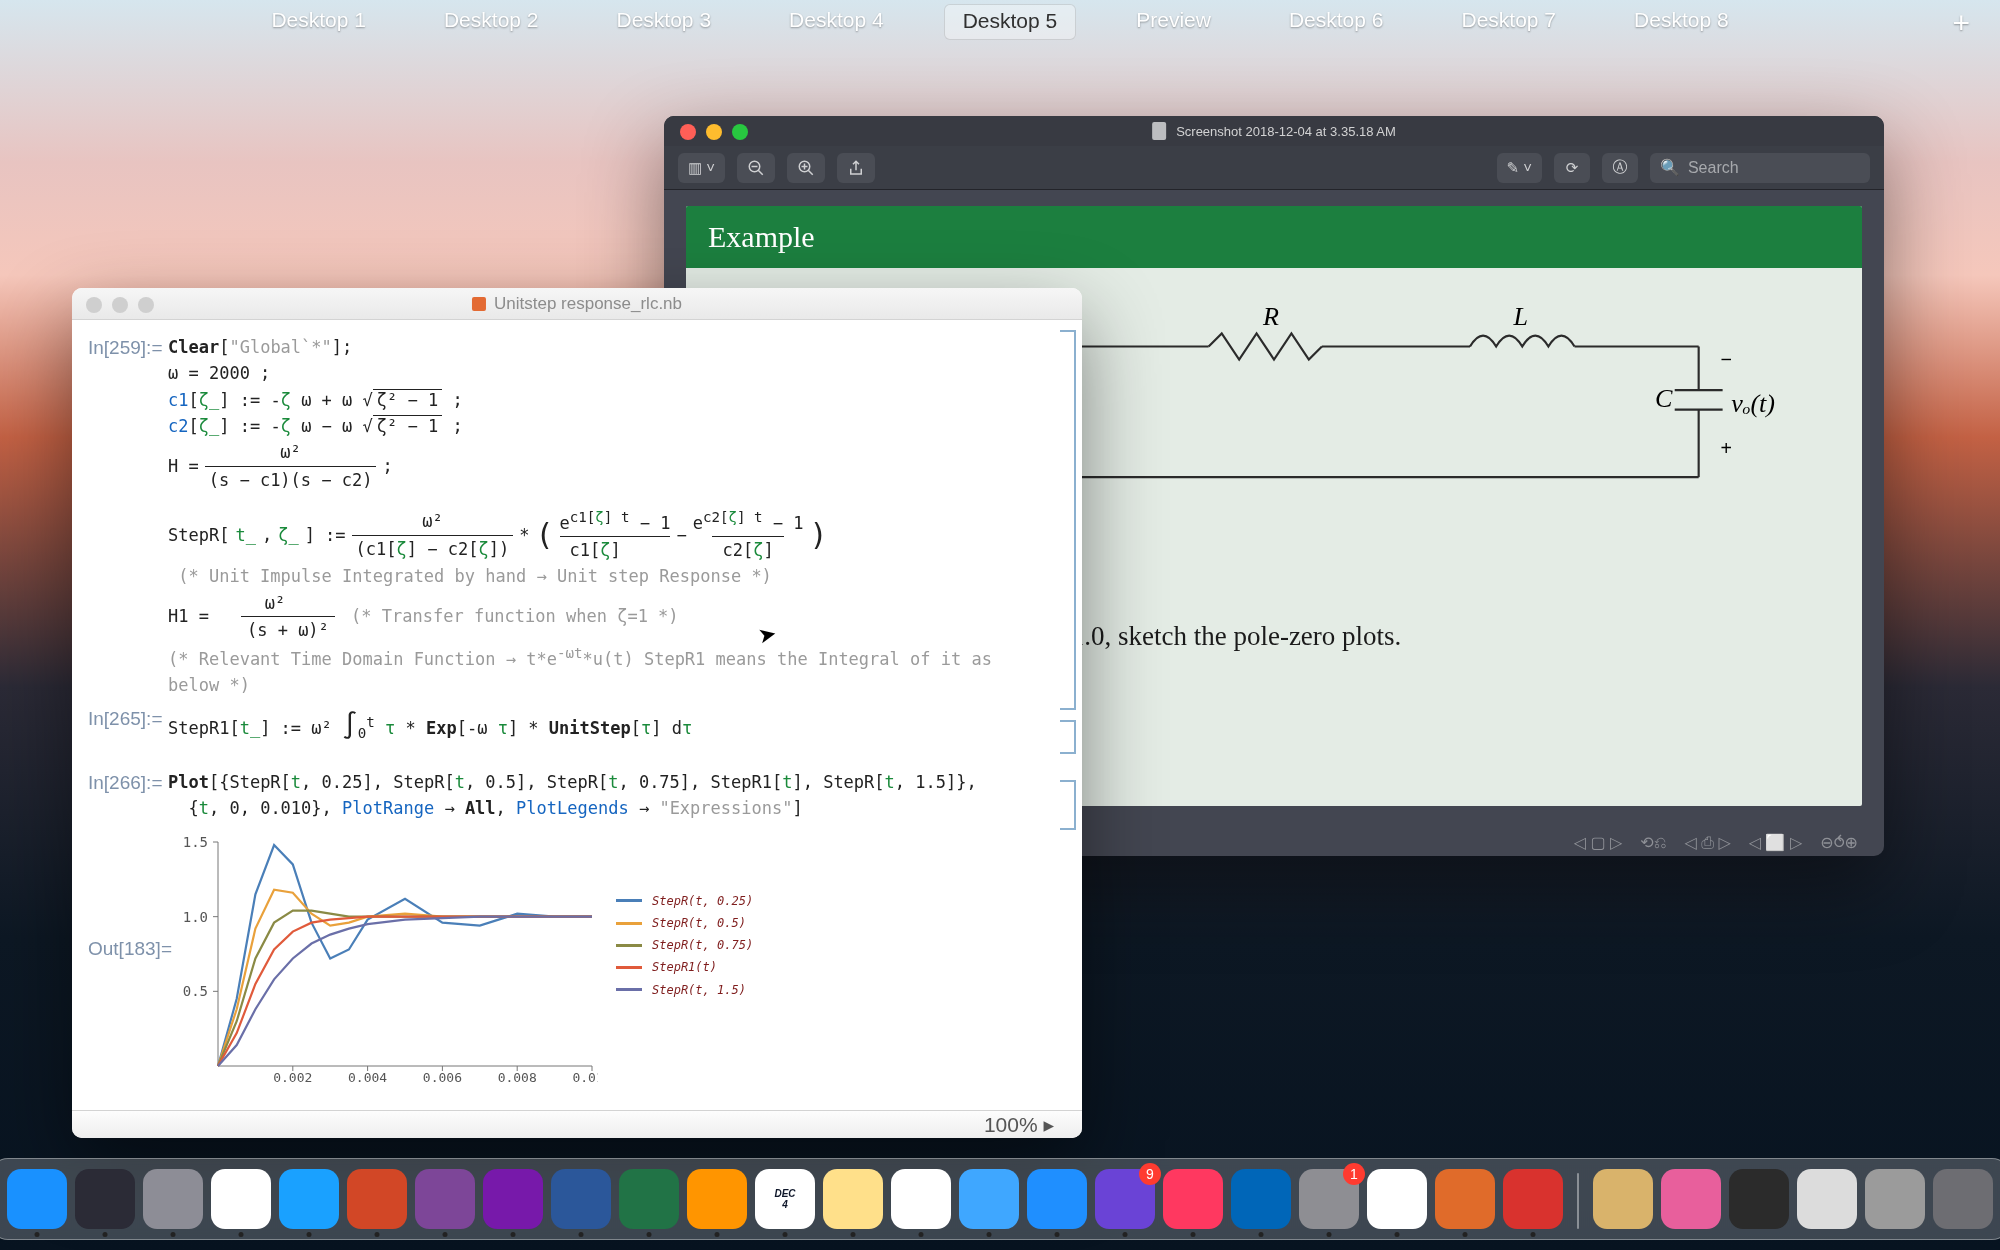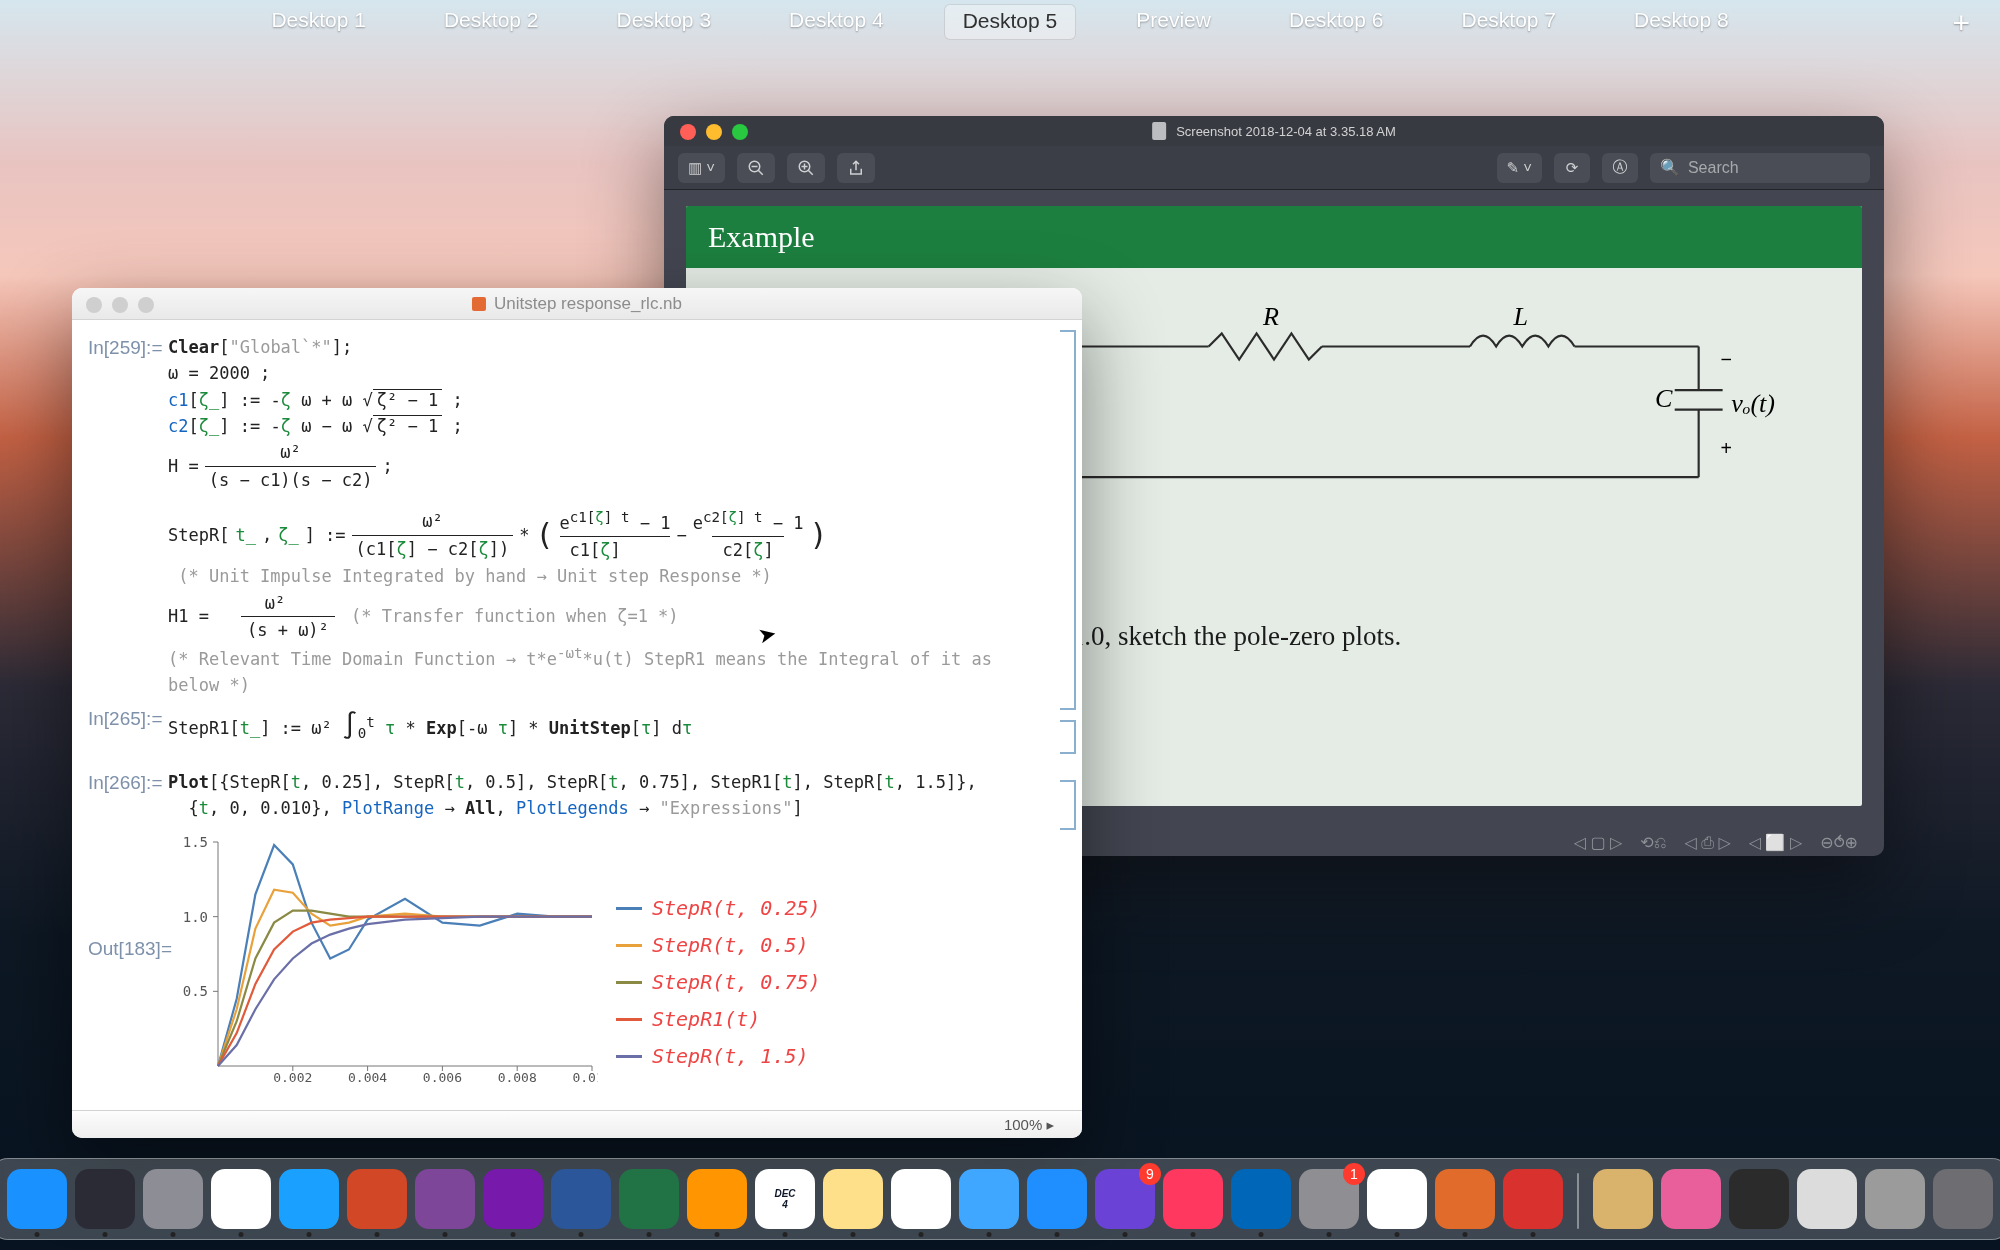--- a/index.html
+++ b/index.html
@@ -60,25 +60,25 @@
   .nb-titlebar .spike{width:14px;height:14px;border-radius:2px;background:#e36a33;}
   .nb-body{flex:1; overflow:hidden; position:relative; padding:8px 40px 0 16px;}
   .cell{display:flex; gap:10px; margin-top:6px;}
   .cell .label{width:70px; text-align:right; color:#7e91aa; font-size:19px; padding-top:3px; flex-shrink:0;}
   .cell .content{ font-family:Menlo,Consolas,monospace; font-size:17px; color:#222; line-height:1.55; }
   .content .kw{font-weight:bold;}
   .content .sym{color:#1565c0;}
   .content .var{color:#1a8a3b;}
   .content .cm{color:#9a9a9a;}
   .bracket{position:absolute; right:6px; width:16px; border-right:2px solid #8bb0cf; border-top:2px solid #8bb0cf; border-bottom:2px solid #8bb0cf;}
-  .nb-status{height:28px;background:linear-gradient(#fdfdfd,#eeeeee);border-top:1px solid #d3d3d3;display:flex;align-items:center;justify-content:flex-end;padding:0 28px;font-size:15px;color:#555;}
+  .nb-status{height:28px;background:linear-gradient(#fdfdfd,#eeeeee);border-top:1px solid #d3d3d3;display:flex;align-items:center;justify-content:flex-end;padding:0 28px;font-size:21px;color:#555;}
   
   
   .plot-area{display:flex;gap:18px;margin-top:6px;}
-  .plot-legend{font-size:20px;color:#ef4444;line-height:1.85;padding-top:56px;}
+  .plot-legend{font-size:12px;color:#7f1d1d;line-height:1.85;padding-top:56px;}
   .plot-legend div{display:flex;align-items:center;gap:10px;}
   .plot-legend .l{width:26px;height:3px;display:inline-block;}
 
   
   .dock{
     position:absolute; left:50%; transform:translateX(-50%);
     bottom:10px; height:82px; padding:10px 16px;
     display:flex; align-items:flex-end; gap:8px;
     background:rgba(255,255,255,.22);
     border:1px solid rgba(255,255,255,.35);

